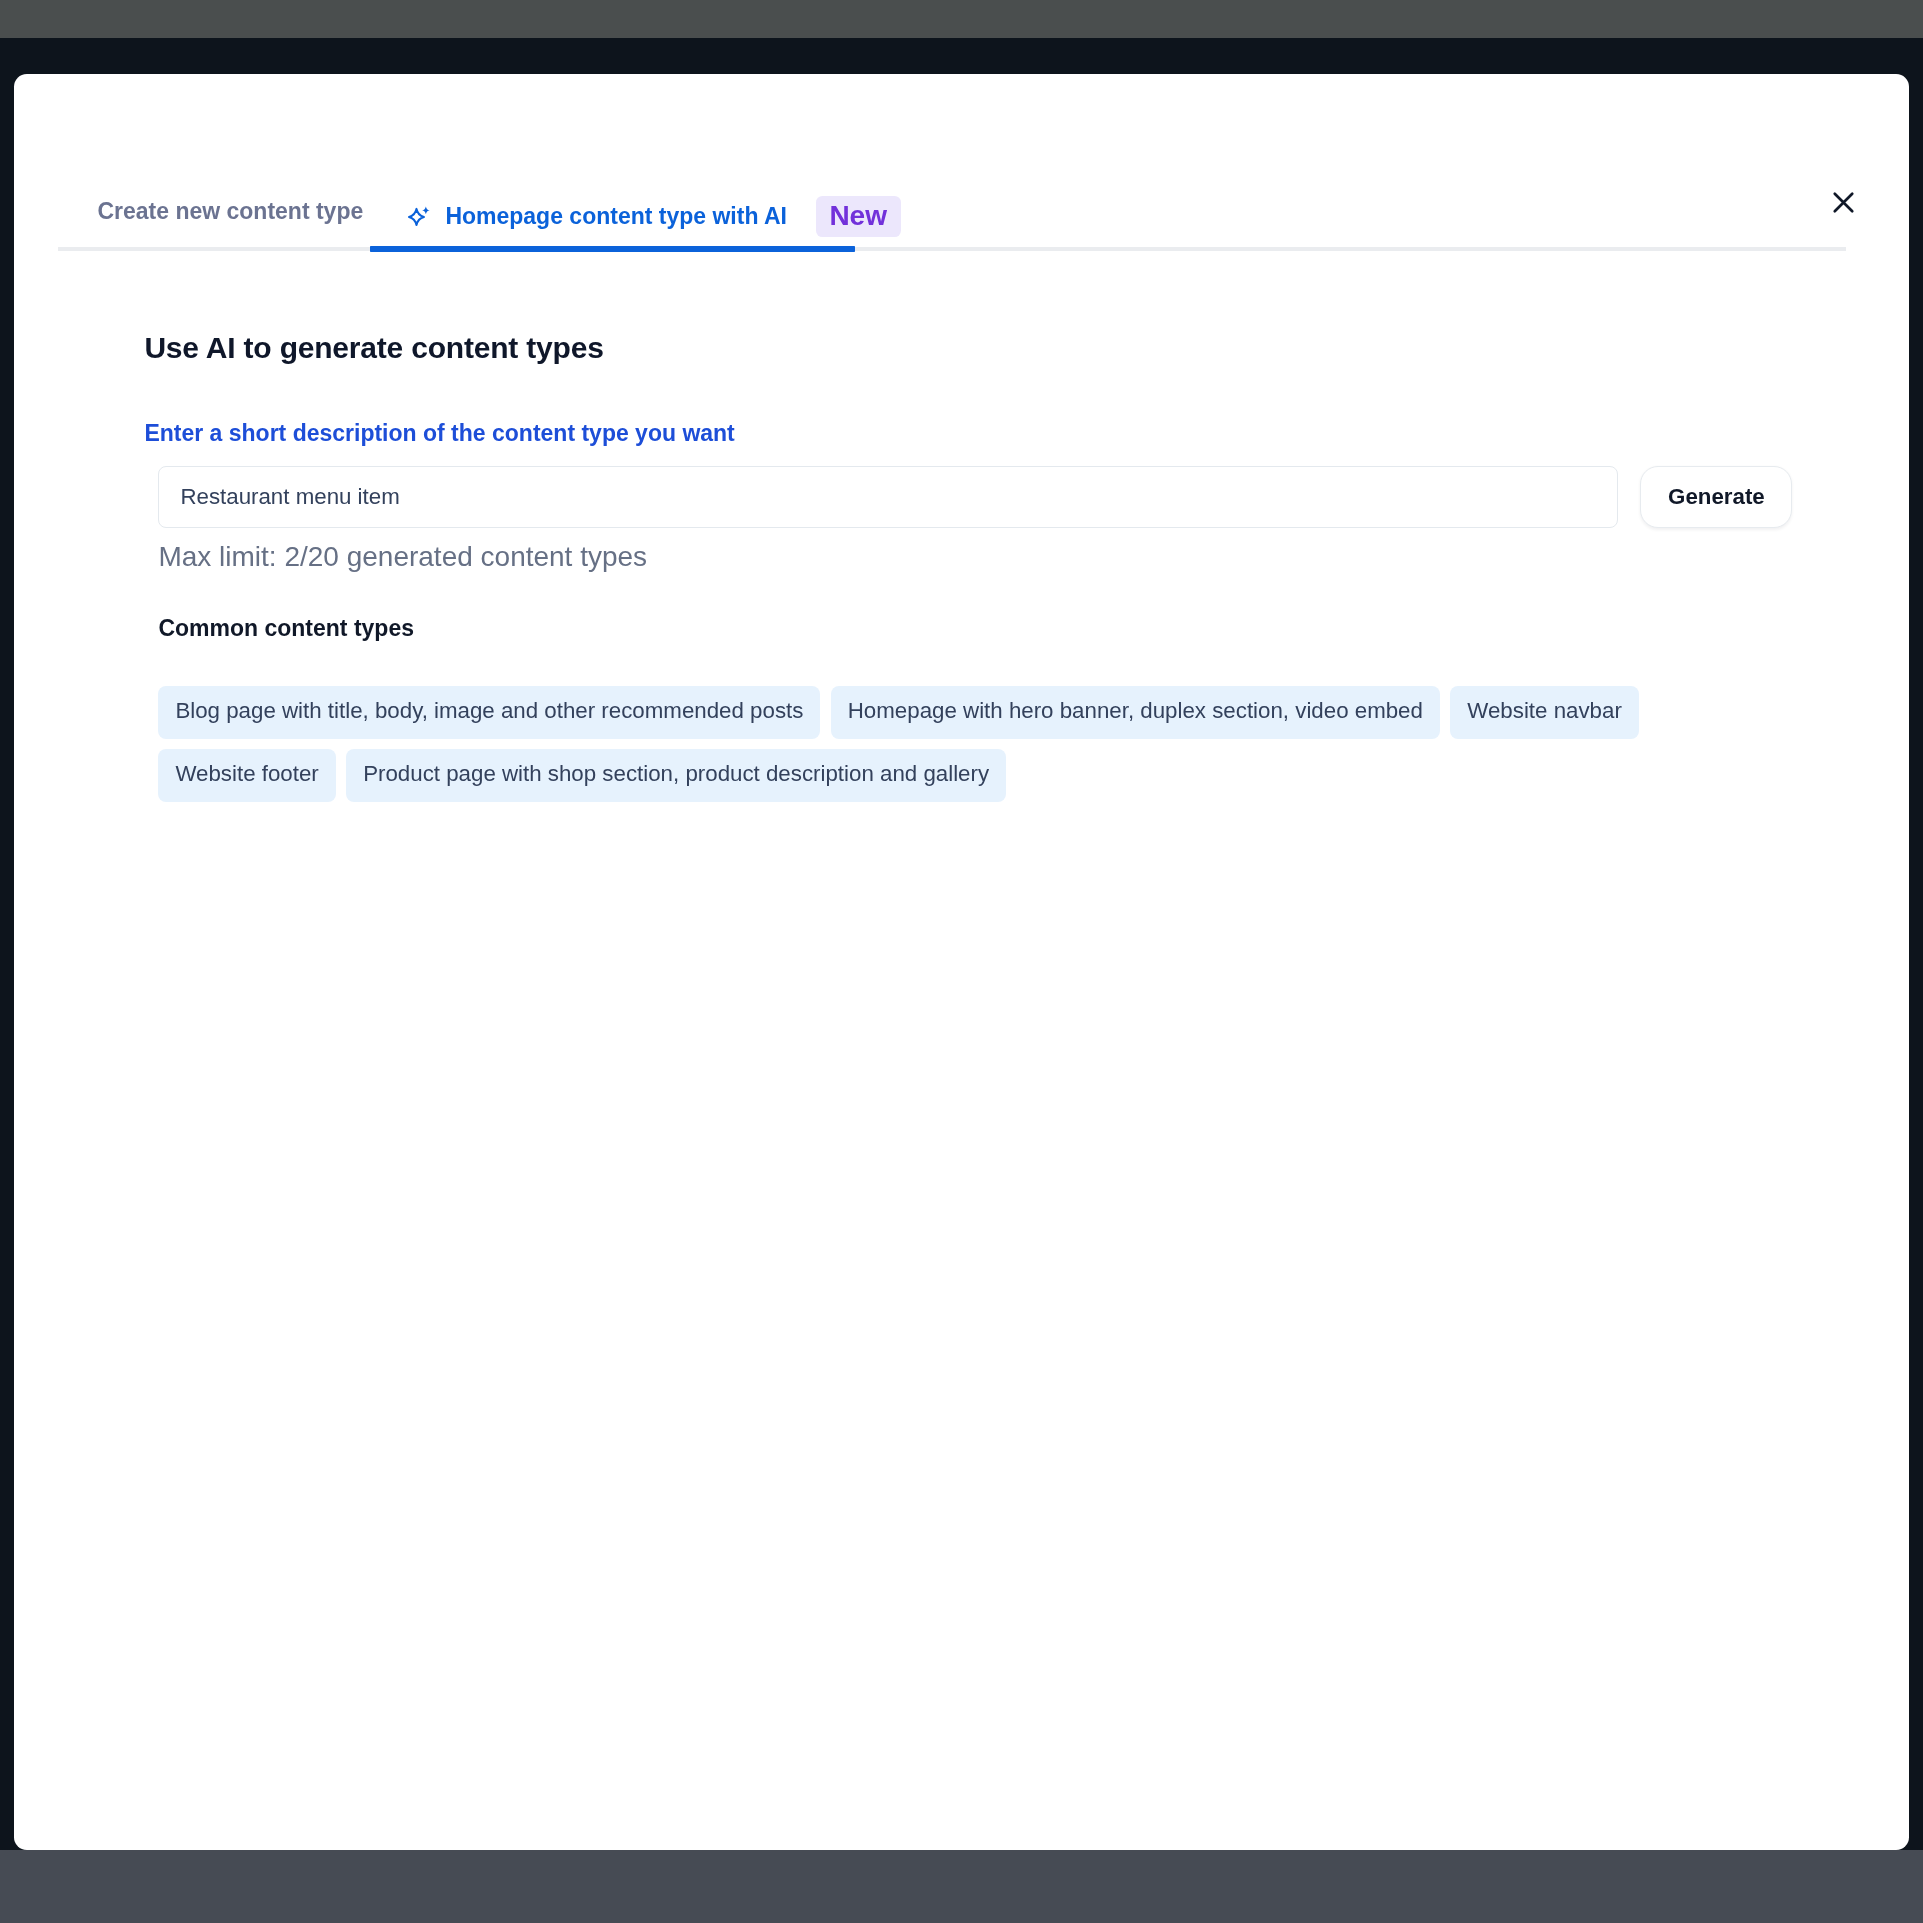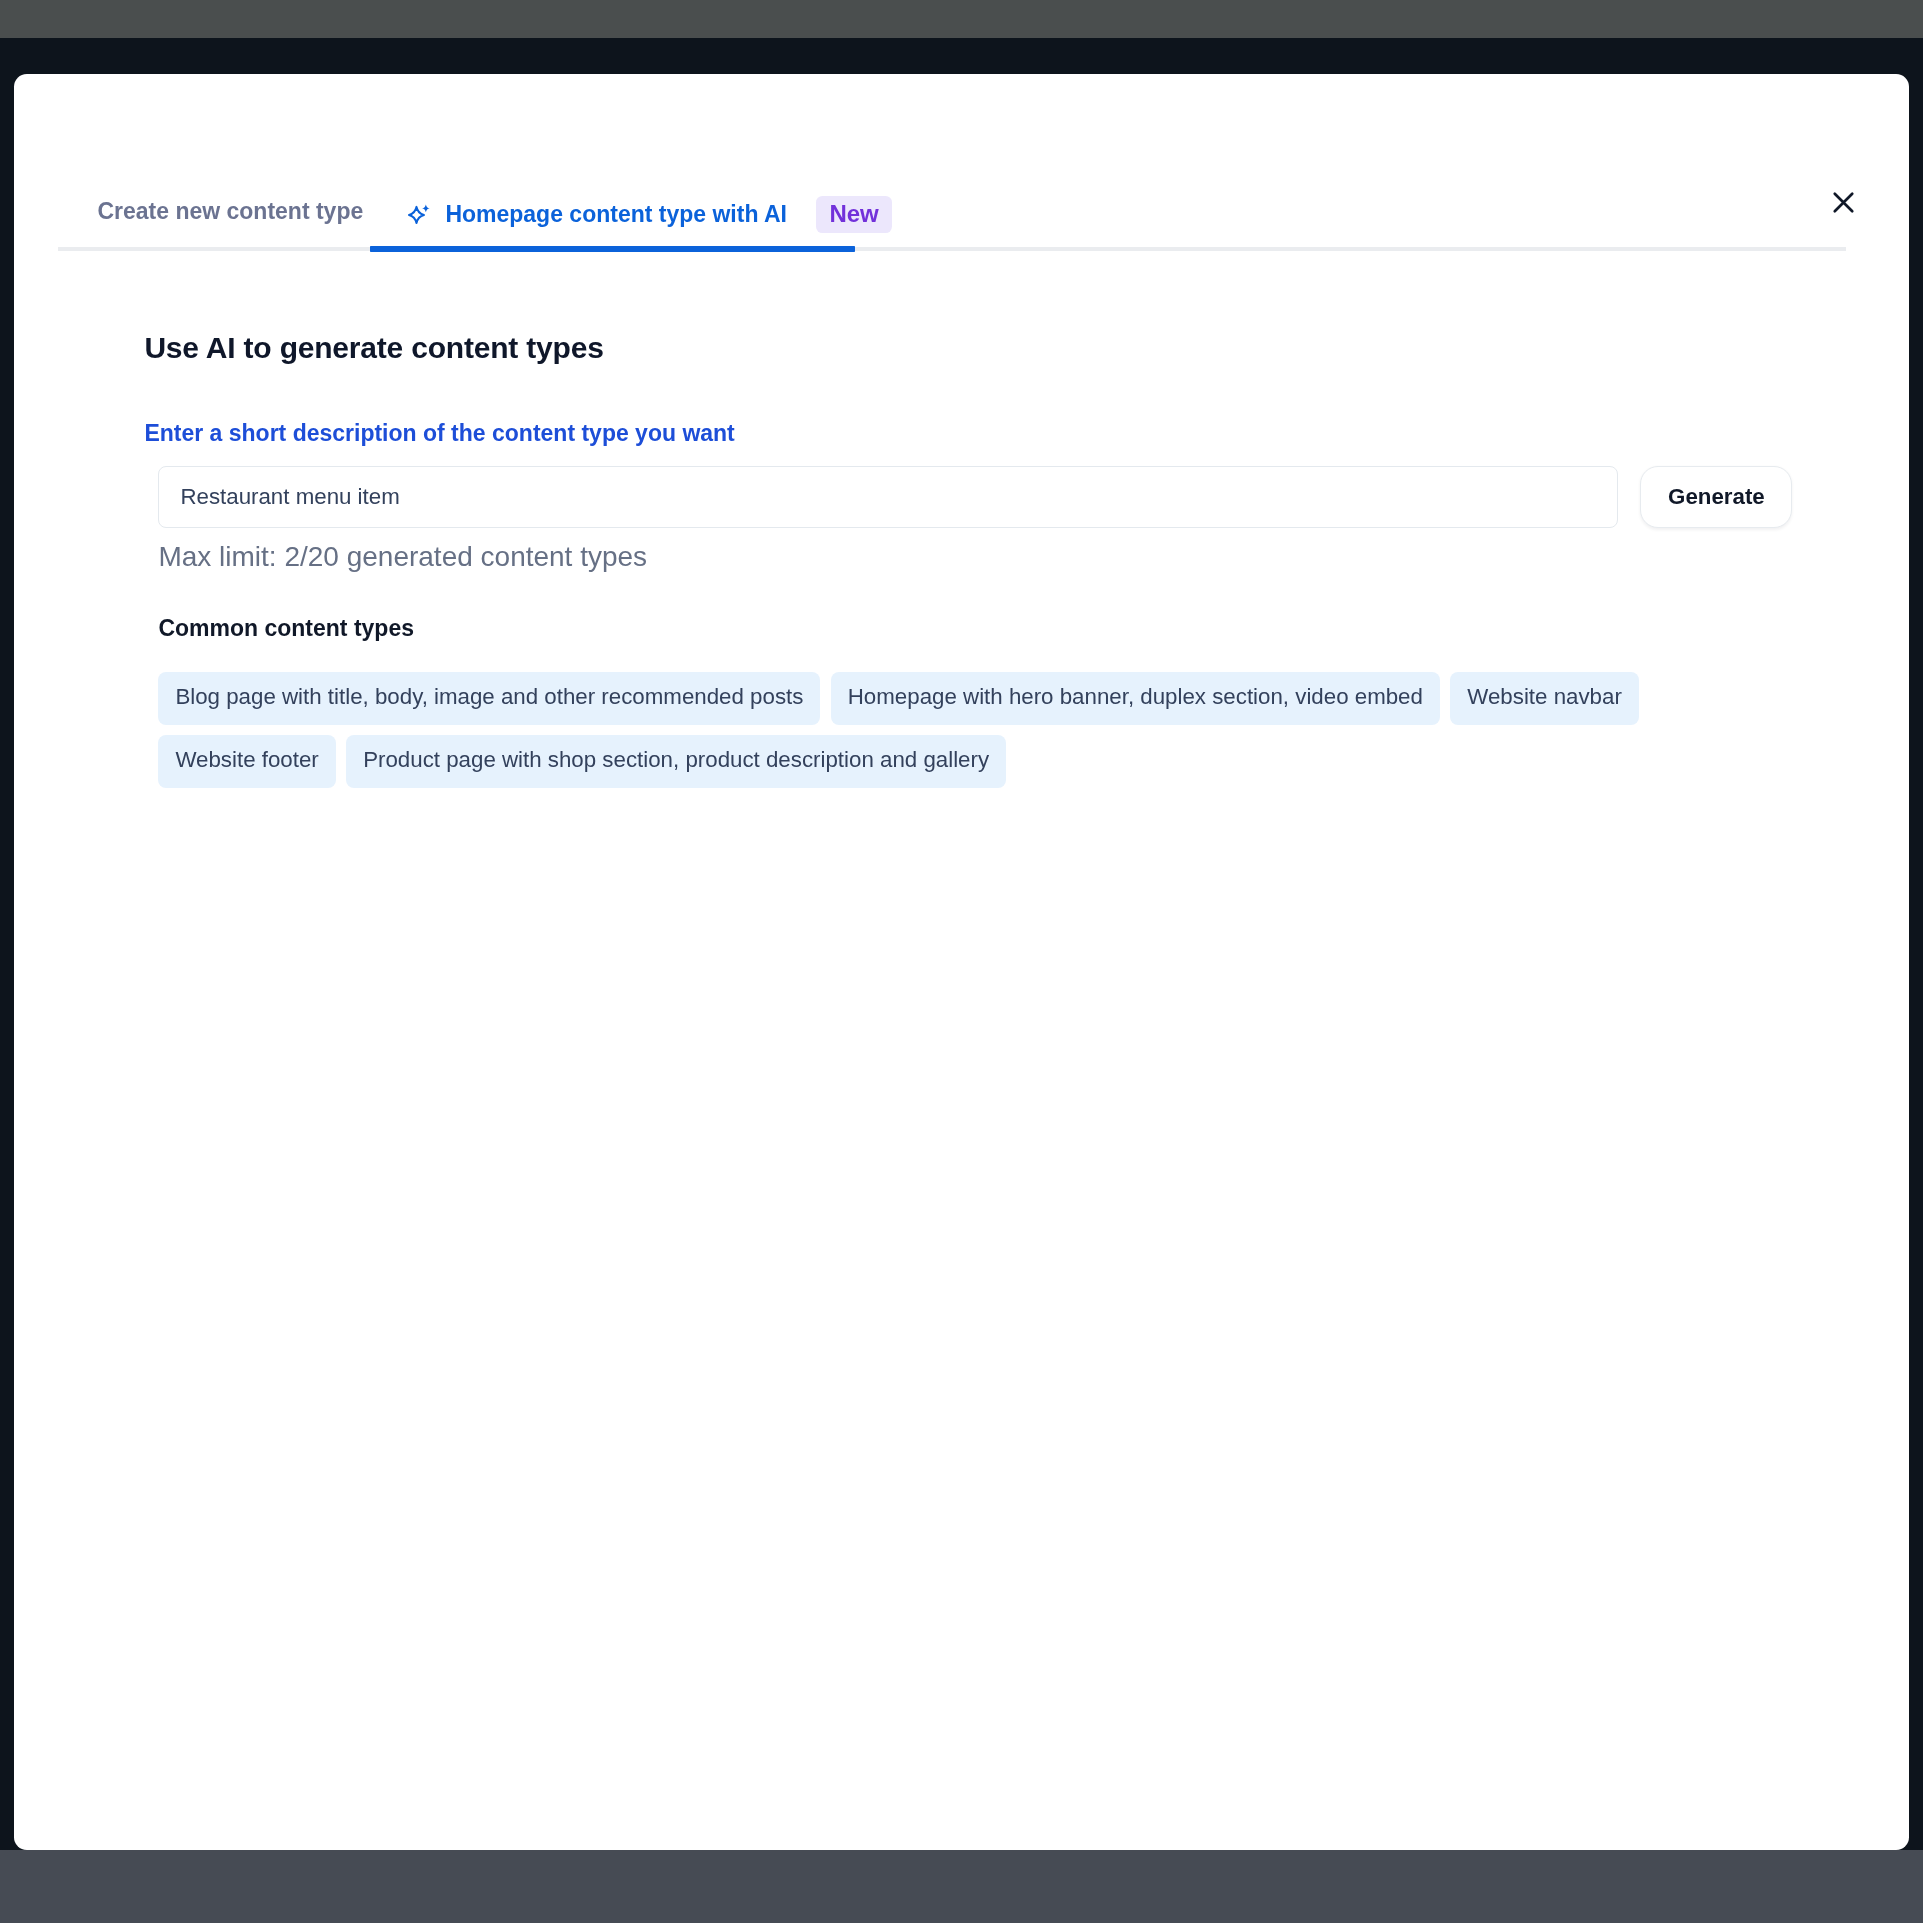--- a/index.html
+++ b/index.html
@@ -100,21 +100,21 @@
     height: 27px;
     display: inline-block;
     flex: 0 0 auto;
     margin-right: 1.6px;
     position: relative;
     top: 0.8px;
   }
   .new-badge {
     background: #ece7fc;
     color: #7231da;
-    font-size: 24px;
+    font-size: 28px;
     font-weight: bold;
     border-radius: 6.4px;
     padding: 5.6px 13.6px 7.2px 13.6px;
     margin-left: 18.4px;
     line-height: 1;
   }
 
   
   #close-button {
     position: absolute;
@@ -201,21 +201,21 @@
   #common-title {
     position: absolute;
     top: 541px;
     left: 144px;
     font-size: 23px;
     font-weight: bold;
     color: #101828;
   }
   #chip-area {
     position: absolute;
-    top: 598px;
+    top: 612px;
     left: 144px;
     width: 1636px;
     display: flex;
     flex-wrap: wrap;
     gap: 10.4px 10.4px;
     align-content: flex-start;
   }
   .chip {
     background: #e6f2fd;
     color: #33415c;

